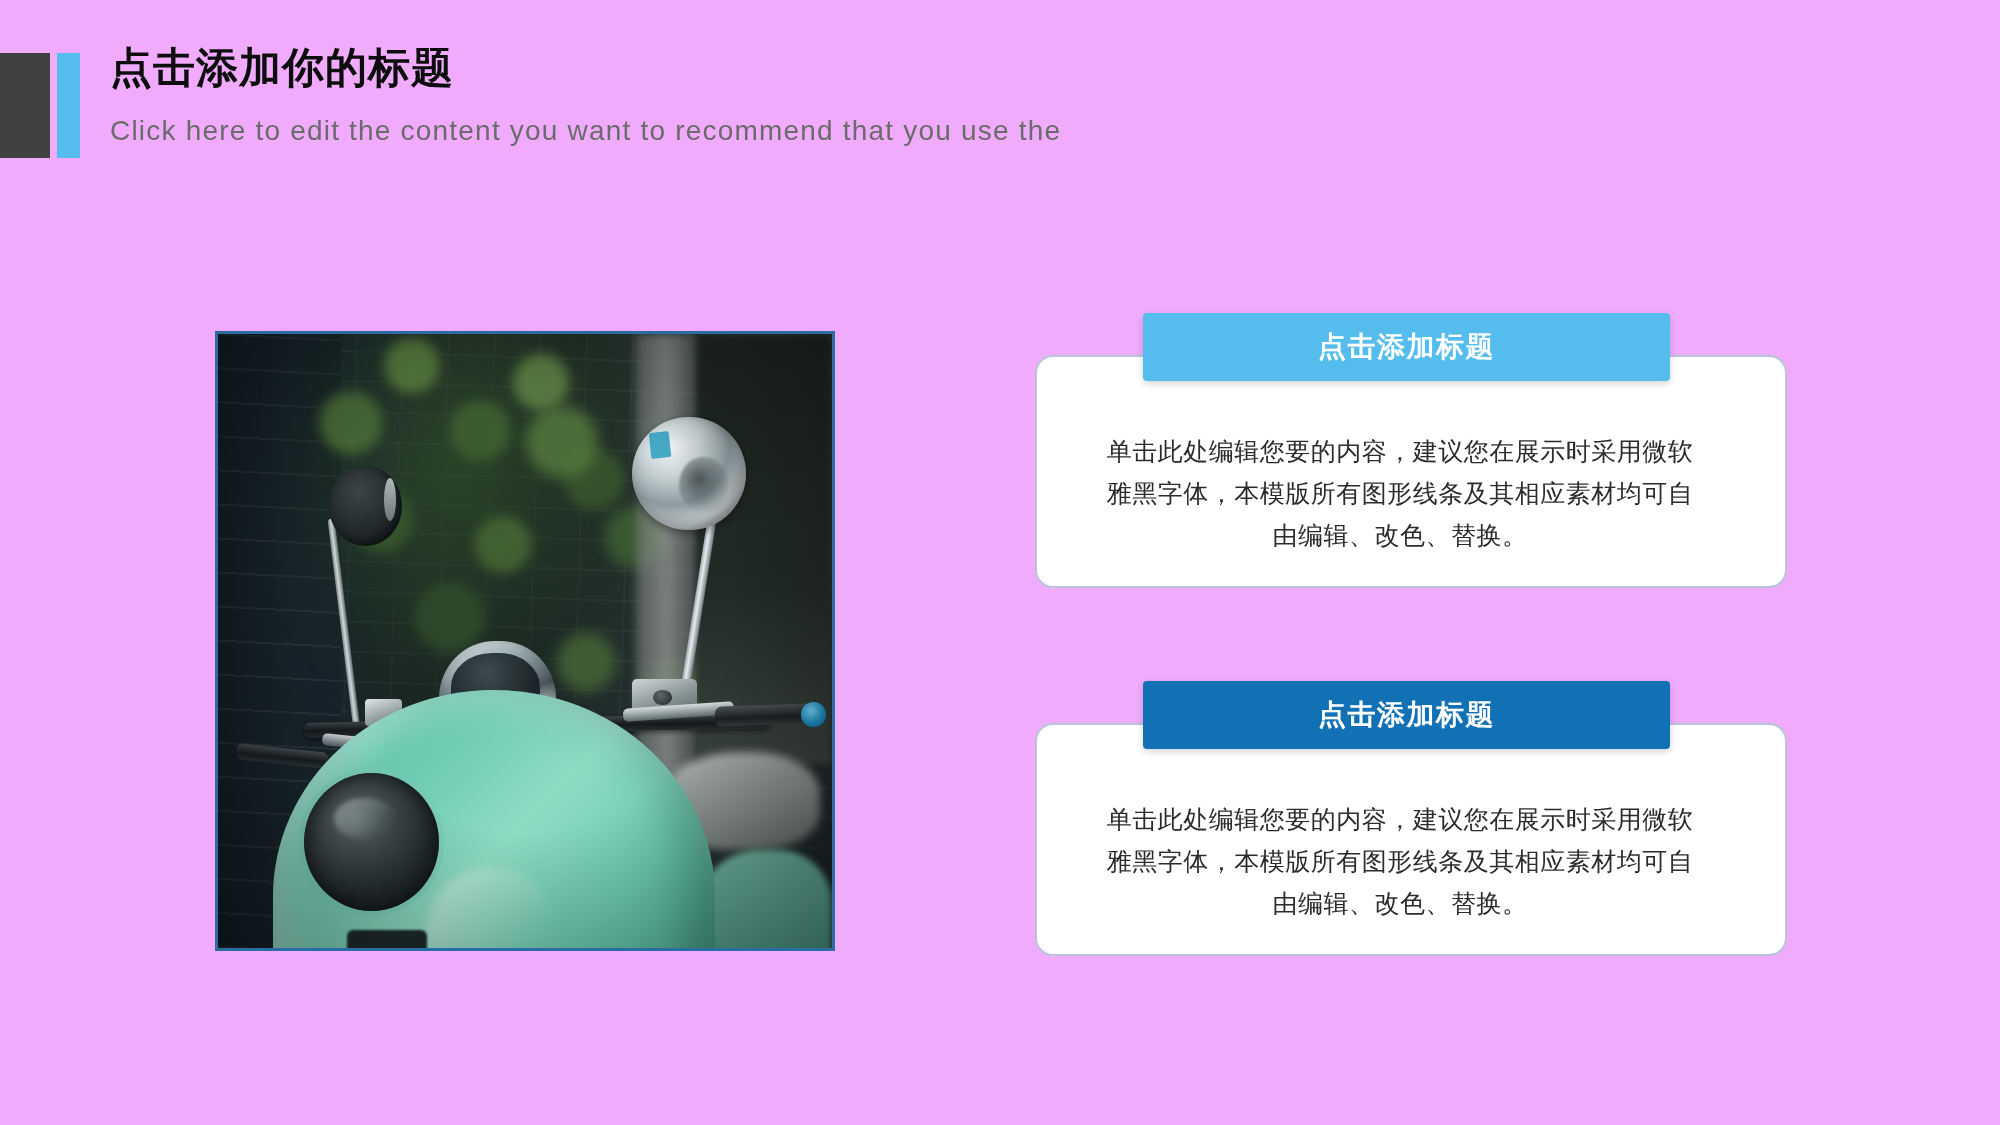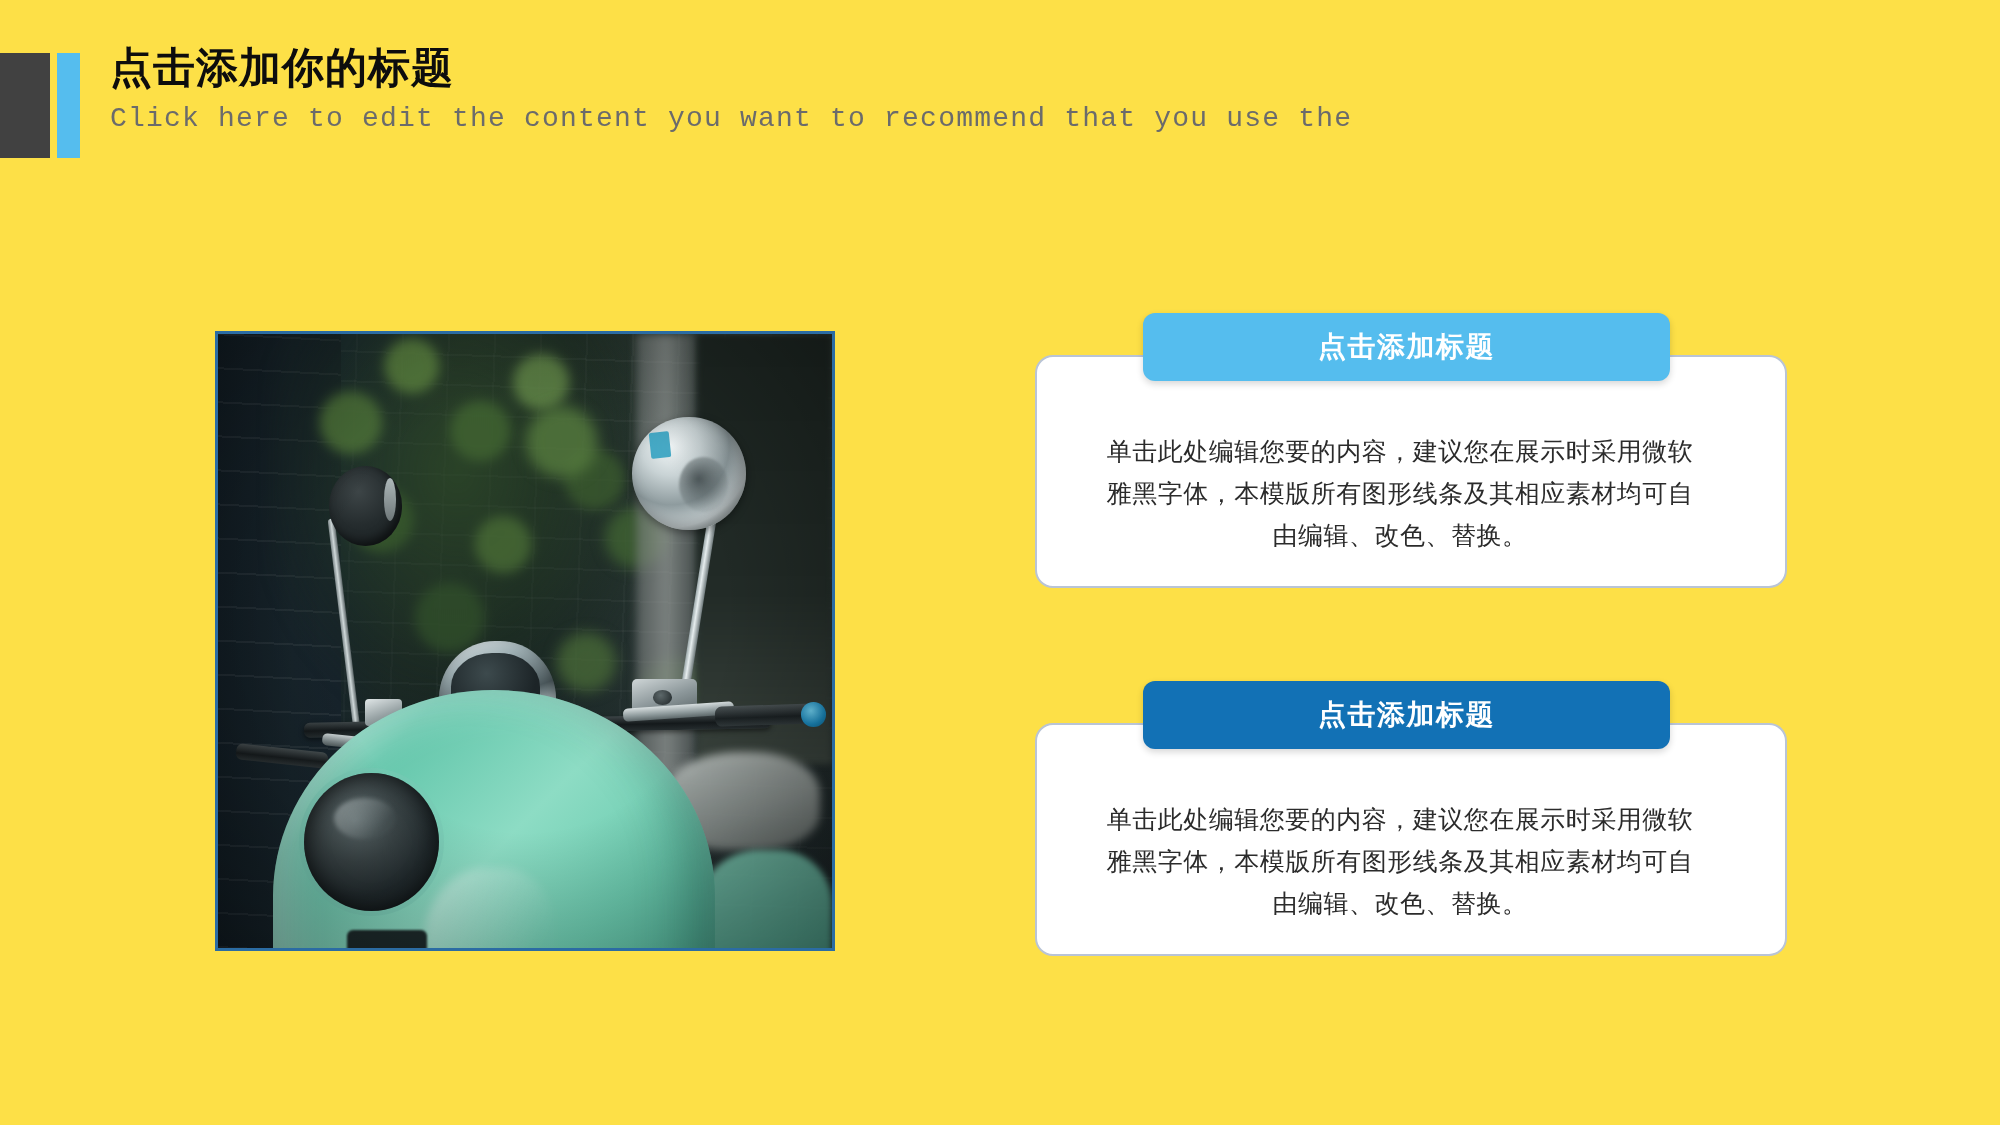--- a/index.html
+++ b/index.html
@@ -14,21 +14,21 @@
     font-family: "Liberation Sans", "DejaVu Sans", sans-serif;
     position: relative;
   }
 
   
   #slide {
     position: absolute;
     left: 0; top: 0;
     width: 2000px;
     height: 1125px;
-    background: #fde047;
+    background: #f0abfc;
   }
 
   
   .hdr-bar-dark {
     position: absolute;
     left: 0; top: 53px;
     width: 50px; height: 105px;
     background: #414141;
   }
   .hdr-bar-blue {
@@ -45,27 +45,27 @@
   .hdr-title {
     font-family: "DejaVu Sans", "Liberation Sans", sans-serif;
     font-size: 42px;
     font-weight: bold;
     color: #0d0d0d;
     letter-spacing: 1px;
     line-height: 52px;
     white-space: nowrap;
   }
   .hdr-sub {
-    font-family: Liberation Mono, monospace;
+    font-family: Liberation Sans, sans-serif;
     font-size: 28px;
     font-weight: 400;
     color: #6b6b6b;
     letter-spacing: 1.2px;
     line-height: 38px;
-    margin-top: 6px;
+    margin-top: 18px;
     white-space: nowrap;
   }
 
   
   .photo-frame {
     position: absolute;
     left: 215px; top: 331px;
     width: 620px; height: 620px;
     border: 3px solid #2b6ca3;
     box-sizing: border-box;
@@ -310,21 +310,21 @@
     box-sizing: border-box;
     background: #ffffff;
   }
   .card-1 { left: 1035px; top: 355px; width: 752px; height: 233px; }
   .card-2 { left: 1035px; top: 723px; width: 752px; height: 233px; }
 
   .card-head {
     position: absolute;
     width: 527px;
     height: 68px;
-    border-radius: 12px;
+    border-radius: 4px;
     display: flex;
     align-items: center;
     justify-content: center;
     color: #ffffff;
     font-family: "DejaVu Sans", "Liberation Sans", sans-serif;
     font-size: 28px;
     font-weight: bold;
     letter-spacing: 1.5px;
     box-shadow: 0 3px 7px rgba(0,0,0,0.16);
   }

